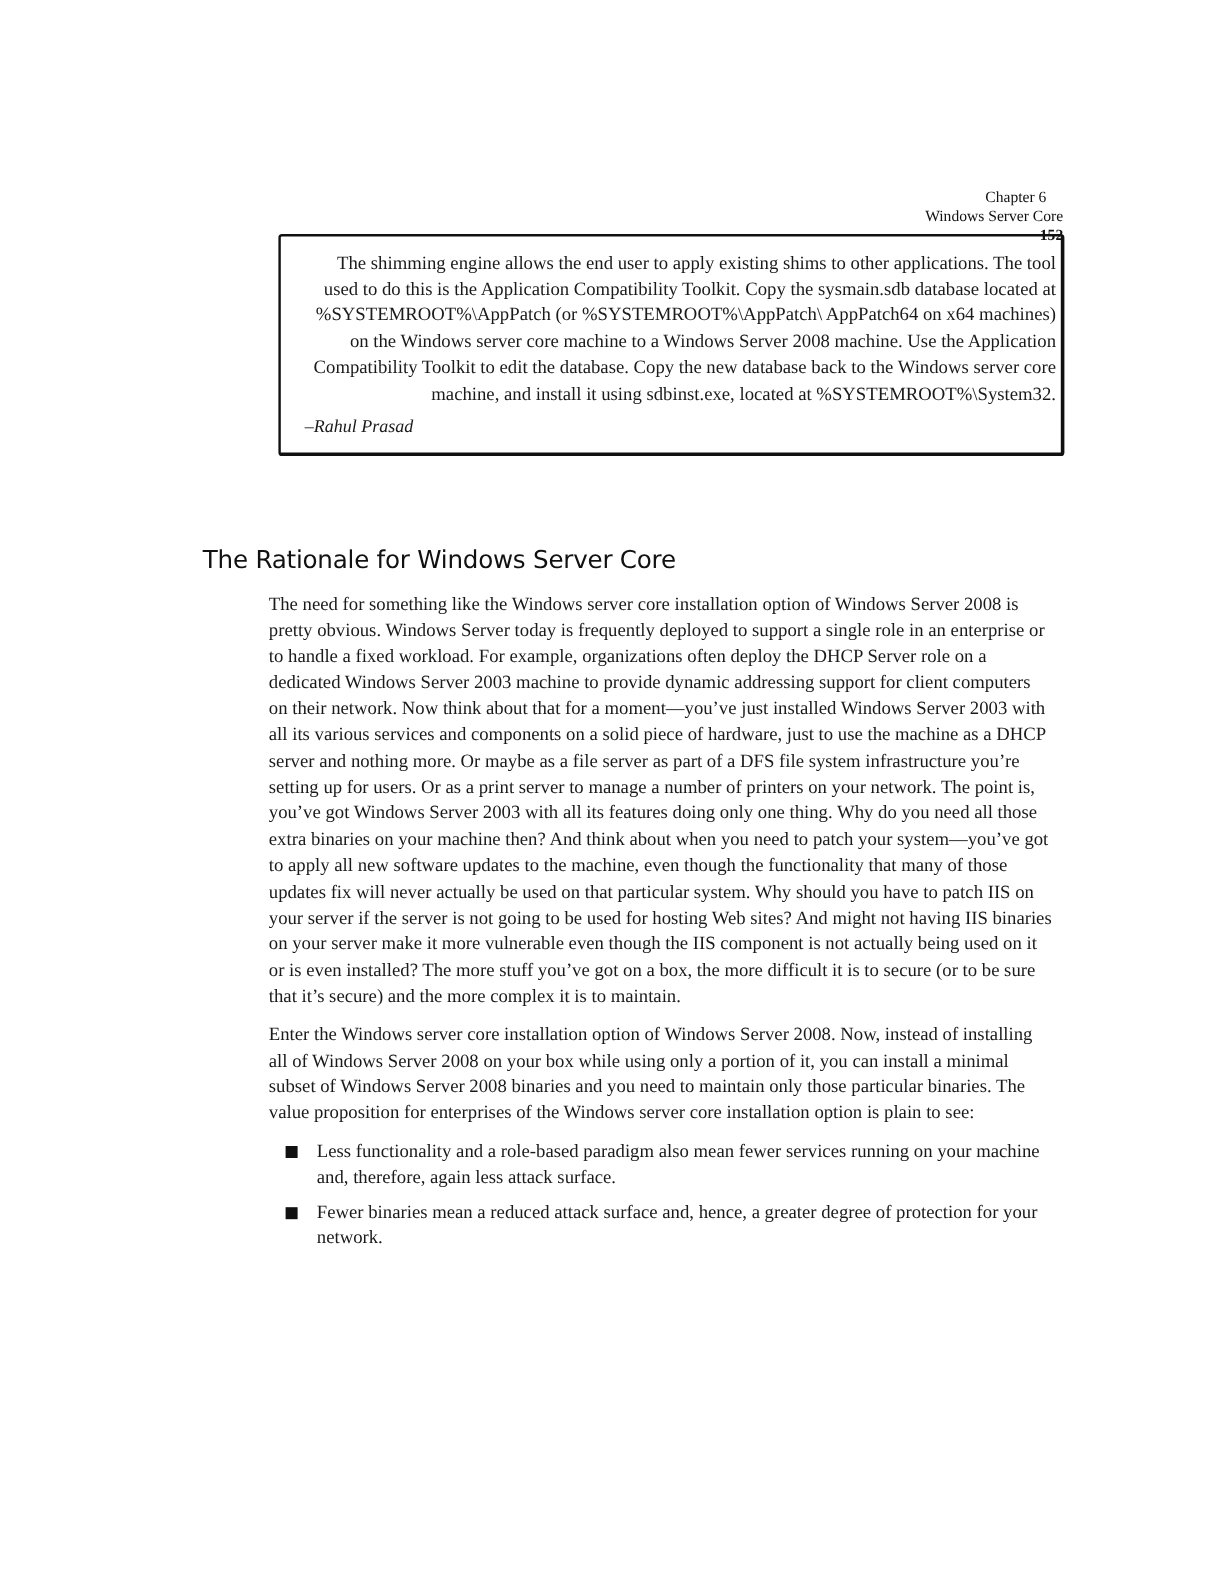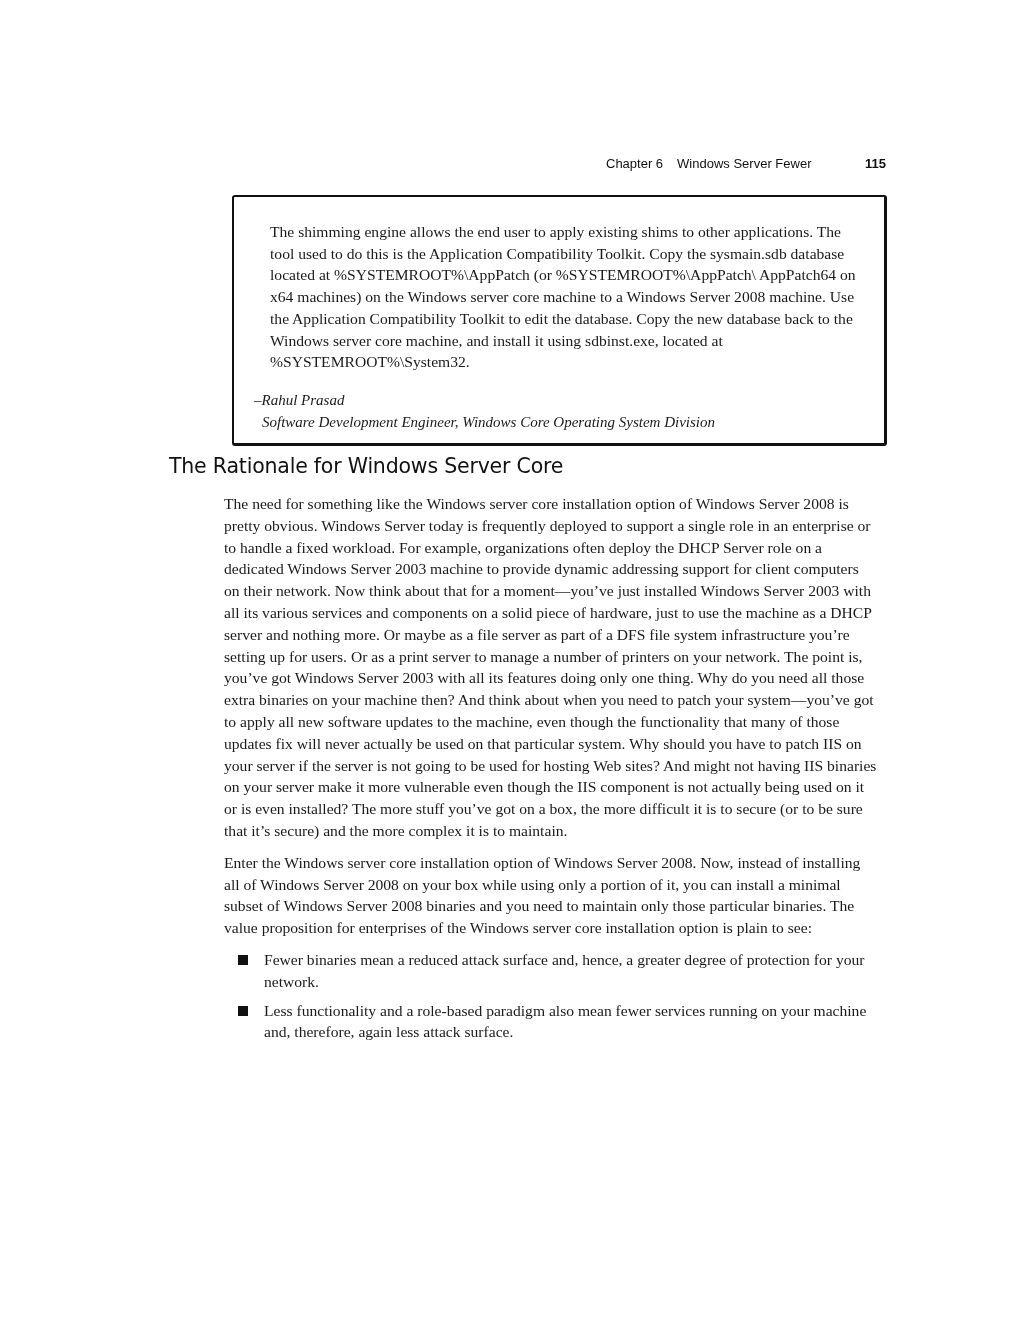--- a/index.html
+++ b/index.html
@@ -12,46 +12,47 @@
       height: 1325px;
       position: relative;
       overflow: hidden;
       color: #1a1a1a;
     }
     .running-header {
       position: absolute;
       top: 156px;
       left: 606px;
       width: 280px;
-      font-family: Liberation Sans, sans-serif;
+      font-family: Liberation Serif, serif;
       font-size: 13px;
       color: #111;
       display: flex;
       align-items: flex-end;
+      flex-direction: column;
     }
     .running-header .chapter { margin-right: 14px; }
     .running-header .chapter-title { flex: 1; }
     .running-header .page-num { font-weight: bold; }
 
     .sidebar-box {
       position: absolute;
       top: 195px;
       left: 232px;
       width: 630px;
       padding: 8px 0 10px 20px;
       border: 2px solid #111;
       border-right-width: 3px;
       border-bottom-width: 3px;
       border-radius: 3px;
       font-family: "Liberation Serif", serif;
       font-size: 15.6px;
       line-height: 21.7px;
       color: #1a1a1a;
     }
-    .sidebar-box p { margin: 16px; }
+    .sidebar-box p { margin: 4px; text-align: right; }
     .sidebar-box .attribution {
       margin-top: 6px;
       font-style: italic;
       font-size: 15px;
       line-height: 22px;
     }
     .sidebar-box .attribution .role { padding-left: 8px; display: block; }
 
     .section-heading {
       position: absolute;
@@ -93,40 +94,39 @@
       width: 10px;
       height: 10px;
       background: #111;
     }
   </style>
 </head>
 <body>
 
 <div class="running-header">
   <span class="chapter">Chapter 6</span>
-  <span class="chapter-title">Windows Server Fewer</span>
-  <span class="page-num">115</span>
+  <span class="chapter-title">Windows Server Core</span>
+  <span class="page-num">152</span>
 </div>
 
 <div class="sidebar-box">
   <p>The shimming engine allows the end user to apply existing shims to other applications. The tool used to do this is the Application Compatibility Toolkit. Copy the sysmain.sdb database located at %SYSTEMROOT%\AppPatch (or %SYSTEMROOT%\AppPatch\ AppPatch64 on x64 machines) on the Windows server core machine to a Windows Server 2008 machine. Use the Application Compatibility Toolkit to edit the database. Copy the new database back to the Windows server core machine, and install it using sdbinst.exe, located at %SYSTEMROOT%\System32.</p>
   <div class="attribution">
     <span>–Rahul Prasad</span>
-    <span class="role">Software Development Engineer, Windows Core Operating System Division</span>
   </div>
 </div>
 
 <h2 class="section-heading">The Rationale for Windows Server Core</h2>
 
 <div class="body-text">
   <p>The need for something like the Windows server core installation option of Windows Server 2008 is pretty obvious. Windows Server today is frequently deployed to support a single role in an enterprise or to handle a fixed workload. For example, organizations often deploy the DHCP Server role on a dedicated Windows Server 2003 machine to provide dynamic addressing support for client computers on their network. Now think about that for a moment—you’ve just installed Windows Server 2003 with all its various services and components on a solid piece of hardware, just to use the machine as a DHCP server and nothing more. Or maybe as a file server as part of a DFS file system infrastructure you’re setting up for users. Or as a print server to manage a number of printers on your network. The point is, you’ve got Windows Server 2003 with all its features doing only one thing. Why do you need all those extra binaries on your machine then? And think about when you need to patch your system—you’ve got to apply all new software updates to the machine, even though the functionality that many of those updates fix will never actually be used on that particular system. Why should you have to patch IIS on your server if the server is not going to be used for hosting Web sites? And might not having IIS binaries on your server make it more vulnerable even though the IIS component is not actually being used on it or is even installed? The more stuff you’ve got on a box, the more difficult it is to secure (or to be sure that it’s secure) and the more complex it is to maintain.</p>
   <p>Enter the Windows server core installation option of Windows Server 2008. Now, instead of installing all of Windows Server 2008 on your box while using only a portion of it, you can install a minimal subset of Windows Server 2008 binaries and you need to maintain only those particular binaries. The value proposition for enterprises of the Windows server core installation option is plain to see:</p>
   <ul>
     <li>
       <span class="bullet"></span>
-      <span>Fewer binaries mean a reduced attack surface and, hence, a greater degree of protection for your network.</span>
+      <span>Less functionality and a role-based paradigm also mean fewer services running on your machine and, therefore, again less attack surface.</span>
     </li>
     <li>
       <span class="bullet"></span>
-      <span>Less functionality and a role-based paradigm also mean fewer services running on your machine and, therefore, again less attack surface.</span>
+      <span>Fewer binaries mean a reduced attack surface and, hence, a greater degree of protection for your network.</span>
     </li>
   </ul>
 </div>
 
 </body></html>

